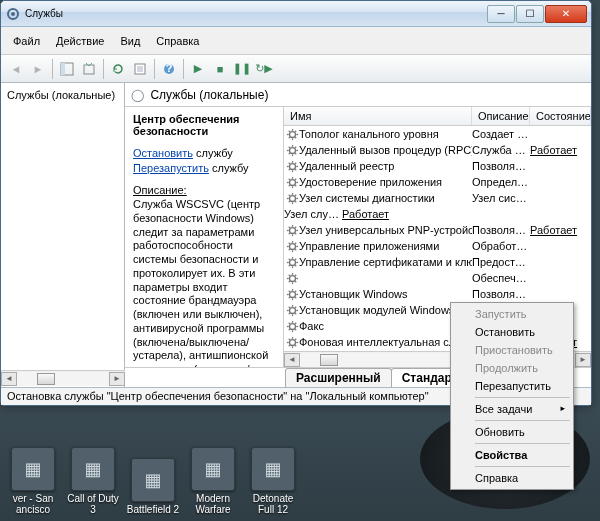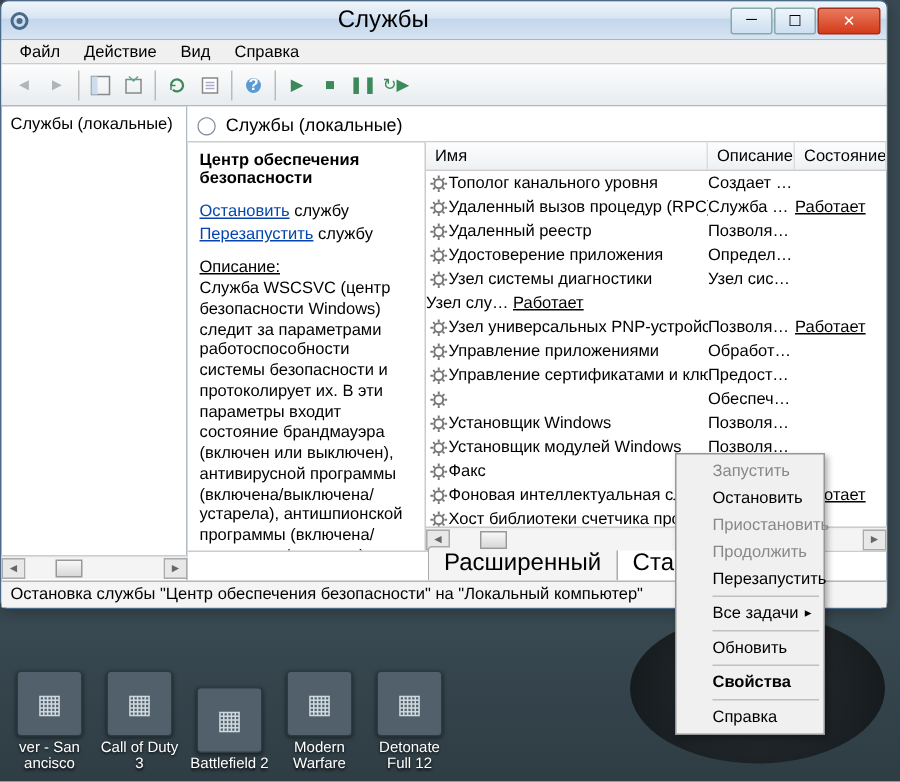--- a/index.html
+++ b/index.html
@@ -11,28 +11,28 @@
     background: #fff; border: 1px solid #4a6a8a; border-radius: 5px;
     box-shadow: 0 2px 10px rgba(0,0,0,.3);
     display: flex; flex-direction: column;
   }
   .titlebar {
     height: 26px; background: linear-gradient(#f0f5fb,#d7e4f2 45%,#c2d6ec 46%,#d7e4f2);
     border-radius: 5px 5px 0 0; display: flex; align-items: center; padding: 0 4px;
     border-bottom: 1px solid #9db8d2;
   }
   .titlebar .icon { width: 16px; height: 16px; margin-right: 4px; display: inline-flex; align-items:center; justify-content:center; }
-  .title { flex: 1; color: #000; font-size: 16px; text-align: center; }
+  .title { flex: 1; color: #000; font-size: 10px; }
   .winbtns { display: flex; gap: 0; }
   .winbtn { width: 28px; height: 18px; border: 1px solid #8aa; border-radius: 2px;
     background: linear-gradient(#eef5fb,#cddff0); font-family: Arial; font-size: 10px;
     display: flex; align-items:center; justify-content:center; cursor:pointer; margin-left:1px;}
   .winbtn.close { background: linear-gradient(#e87a5f,#d43b1a); color:#fff; border-color:#a03018; width:42px; }
 
-  .menubar { height: 16px; background:#f0f0f0; display:flex; align-items:center; padding:0 4px; border-bottom:1px solid #ccc;}
+  .menubar { height: 28px; background:#f0f0f0; display:flex; align-items:center; padding:0 4px; border-bottom:1px solid #ccc;}
   .menuitem { padding: 2px 8px; cursor:pointer; }
 
   .toolbar { height: 28px; background: linear-gradient(#fdfdfd,#e8ecef);
     border-bottom:1px solid #b0b8c0; display:flex; align-items:center; padding:0 4px; gap:0; }
   .tbtn { width:22px; height:22px; display:inline-flex; align-items:center; justify-content:center;
     border:1px solid transparent; cursor:pointer; color:#555; }
   .tbtn.disabled { opacity:.4; cursor:default; }
   .tsep { width:1px; height:20px; background:#bbb; margin:0 3px; }
   .media { color:#3a8a5a; }
 
@@ -70,29 +70,29 @@
   .hscroll { height:16px; border-top:1px solid #ccc; display:flex; align-items:center;
     background:#f0f0f0; }
   .hsb { width:16px; height:14px; border:1px solid #aaa; background:#e8e8e8; display:flex;
     align-items:center; justify-content:center; font-size:8px; color:#666; cursor:pointer;}
   .hst { flex:1; background:#f4f4f4; height:14px; position:relative; }
   .hst .thumb { position:absolute; left:20px; width:18px; height:12px; top:1px;
     background:linear-gradient(#f8f8f8,#d8d8d8); border:1px solid #999; }
 
   .tabs { height:20px; display:flex; align-items:flex-end; padding-left:160px; border-top:1px solid #ccc;}
   .tab { padding:2px 10px; border:1px solid #aaa; border-bottom:none; background:#f4f4f4;
-    border-radius:3px 3px 0 0; margin-right:-1px; cursor:pointer; font-size:16px;}
+    border-radius:3px 3px 0 0; margin-right:-1px; cursor:pointer; font-size:12px;font-weight:bold;}
   .tab.active { background:#fff; }
 
   .statusbar { height:18px; border-top:1px solid #b0b8c0; padding:2px 6px; font-size:11px;
     background:#f4f4f4; white-space:nowrap; overflow:hidden;}
 
   
   .ctx {
-    position:absolute; left:450px; top:302px; width:100px;
+    position:absolute; left:450px; top:302px; width:124px;
     background:#f0f0f0; border:1px solid #979797; box-shadow:2px 2px 4px rgba(0,0,0,.3);
     padding:2px; z-index:50;
   }
   .ctx .ci { padding:3px 10px 3px 22px; cursor:pointer; white-space:nowrap; position:relative;}
   .ctx .ci.dis { color:#888; }
   .ctx .sep { height:1px; background:#c0c0c0; margin:2px 1px 2px 22px; }
   .ctx .ci.sub::after { content:"▸"; position:absolute; right:6px; font-size:9px; }
 
   
   .taskbar {

